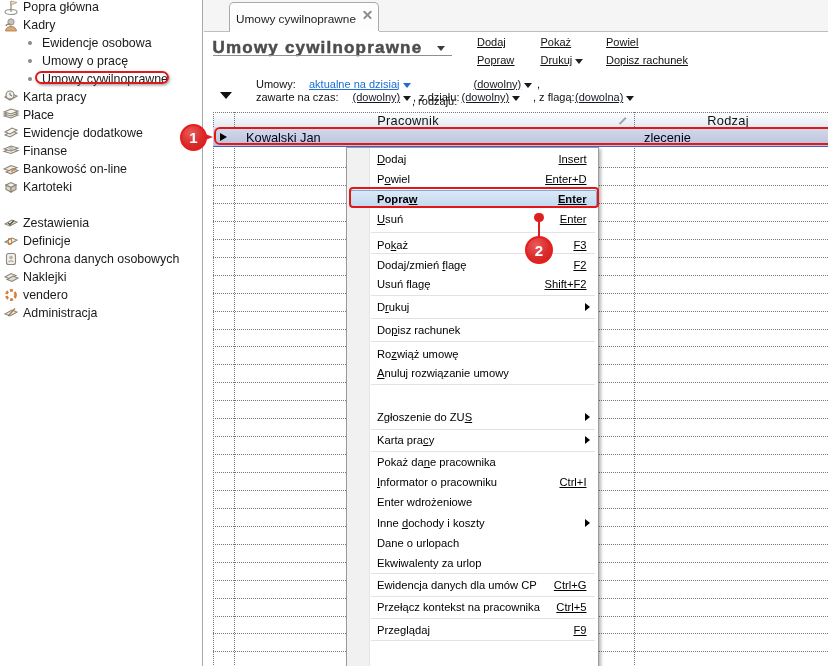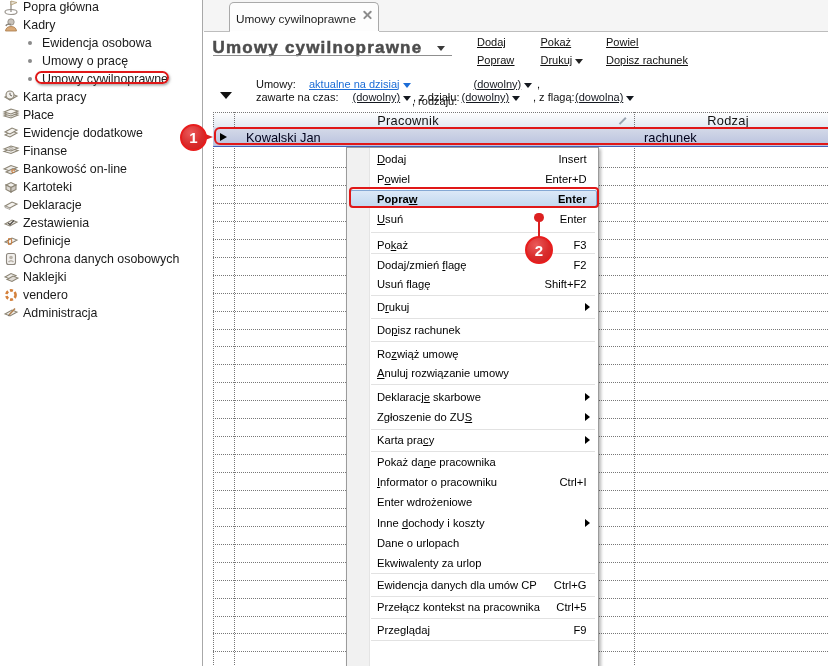--- a/index.html
+++ b/index.html
@@ -41,21 +41,21 @@
 #row1{position:absolute;left:213px;top:127px;width:615px;height:19px;background:linear-gradient(#d6dbe9,#b9c2de);border-bottom:1px solid #4560b8;}
 #rowmark{position:absolute;left:220px;top:133px;width:0;height:0;border-left:7px solid #000;border-top:4.5px solid transparent;border-bottom:4.5px solid transparent;}
 .rtx{position:absolute;top:130px;font-size:12.8px;color:#00001a;white-space:nowrap;}
 .vl{position:absolute;top:112px;bottom:0;width:1px;background:repeating-linear-gradient(180deg,#777 0 1px,transparent 1px 2px);}
 .hl{position:absolute;left:213px;width:615px;height:1px;background:repeating-linear-gradient(90deg,#777 0 1px,transparent 1px 2px);}
 
 #menu{position:absolute;left:346px;top:147px;width:253px;height:523px;background:#fff;border:1px solid #9b9b9b;box-shadow:2px 2px 3px rgba(0,0,0,0.28);box-sizing:border-box;z-index:5;}
 #gutter{position:absolute;left:0;top:0;bottom:0;width:22px;background:#f1f1f1;border-right:1px solid #e4e4e4;}
 .mi{position:absolute;left:0;right:0;height:20px;display:flex;align-items:center;font-size:11.2px;color:#000;padding:0 11.5px 0 30px;white-space:nowrap;}
 .ml{flex:1 1 auto;}
-.ms{flex:0 0 auto;}
+.ms{flex:0 0 auto;text-decoration:underline;}
 .mar{position:absolute;right:8px;top:6px;width:0;height:0;border-left:5px solid #000;border-top:4px solid transparent;border-bottom:4px solid transparent;}
 .mih{font-weight:bold;}
 #hilite{position:absolute;left:3px;top:41.5px;width:245px;height:15px;background:linear-gradient(#dce8f7,#c3d9f0);border:1px solid #85a8d4;border-radius:2px;}
 .msep{position:absolute;left:24px;right:3px;height:1px;background:#e2e2e2;}
 
 #ann-side{position:absolute;left:35px;top:71px;width:130px;height:9px;border:2.5px solid #e01818;border-radius:8px;box-shadow:1px 1.5px 2.5px rgba(110,110,110,0.6);z-index:6;}
 #ann-row{position:absolute;left:214px;top:126.8px;width:620px;height:13.8px;border:2.5px solid #e01818;border-radius:6px;z-index:6;}
 #ann-pop{position:absolute;left:349px;top:187px;width:245.6px;height:16.5px;border:2.5px solid #e01818;border-radius:4px;z-index:6;}
 .rcirc{position:absolute;width:27px;height:27px;border-radius:50%;background:radial-gradient(circle at 38% 30%,#ea5a5a 0%,#d92c2c 55%,#cc1f1f 100%);border:2px solid #e81d1d;box-sizing:border-box;color:#fff;font-size:15px;font-weight:bold;display:flex;align-items:center;justify-content:center;z-index:8;}
 #c1{left:180px;top:124px;}
@@ -77,21 +77,21 @@
 <div class="ti" style="top:16px">
       <span class="tic"><svg width="18" height="18" viewBox="0 0 18 18">
           <circle cx="9" cy="6" r="3.2" fill="#c8c2ba" stroke="#8d877e" stroke-width="0.8"></circle>
           <path d="M4 10 Q4.5 7.5 9 8.5" fill="none" stroke="#8d877e" stroke-width="1.5"></path>
           <path d="M3.5 15 Q4 10.5 9 10.5 Q14 10.5 14.5 15 Z" fill="#d8a978" stroke="#a87848" stroke-width="0.8"></path>
         </svg></span>
       <span class="tl">Kadry</span>
     </div>
 <div class="ti" style="top:33.5px">
       <span class="bul"></span>
-      <span class="tl2">Ewidencja osobowa</span>
+      <span class="tl2">Ewidencje osobowa</span>
     </div>
 <div class="ti" style="top:51.5px">
       <span class="bul"></span>
       <span class="tl2">Umowy o pracę</span>
     </div>
 <div class="ti" style="top:69.5px">
       <span class="bul"></span>
       <span class="tl2">Umowy cywilnoprawne</span>
     </div>
 <div class="ti" style="top:87.5px">
@@ -133,27 +133,20 @@
         </svg></span>
       <span class="tl">Bankowość on-line</span>
     </div>
 <div class="ti" style="top:177.5px">
       <span class="tic"><svg width="18" height="18" viewBox="0 0 18 18">
           <path d="M4 7 L9 4.5 L14 7 L9 9.5 Z" fill="#f0eeea" stroke="#8b8474" stroke-width="1.1"></path>
           <path d="M4 7 L9 9.5 L9 14 L4 11.5 Z" fill="#ddd9d3" stroke="#8b8474" stroke-width="1.1"></path>
           <path d="M14 7 L9 9.5 L9 14 L14 11.5 Z" fill="#cdc8c1" stroke="#8b8474" stroke-width="1.1"></path>
         </svg></span>
       <span class="tl">Kartoteki</span>
-    </div>
-<div class="ti" style="top:195.5px">
-      <span class="tic"><svg width="18" height="18" viewBox="0 0 18 18">
-          <path d="M3 10 L10 6 L15 8 L8 12 Z" fill="#f4f2ee" stroke="#8b8474" stroke-width="1.1"></path>
-          <path d="M3 10 L8 12 L8 13.5 L3 11.5 Z" fill="#e2ded8" stroke="#9a958e" stroke-width="0.7"></path>
-        </svg></span>
-      <span class="tl">Deklaracje</span>
     </div>
 <div class="ti" style="top:213.5px">
       <span class="tic"><svg width="18" height="18" viewBox="0 0 18 18">
           <path d="M3 10 L10 6 L15 8 L8 12 Z" fill="#f4f2ee" stroke="#8b8474" stroke-width="1.1"></path>
           <path d="M6 9 L8 10.5 L12 6.5" fill="none" stroke="#55504a" stroke-width="1.4"></path>
         </svg></span>
       <span class="tl">Zestawienia</span>
     </div>
 <div class="ti" style="top:231.5px">
       <span class="tic"><svg width="18" height="18" viewBox="0 0 18 18">
@@ -259,21 +252,21 @@
 <div class="hl" style="top:543.7px"></div>
 <div class="hl" style="top:561.7px"></div>
 <div class="hl" style="top:579.6px"></div>
 <div class="hl" style="top:597.6px"></div>
 <div class="hl" style="top:615.5px"></div>
 <div class="hl" style="top:633.4px"></div>
 <div class="hl" style="top:651.4px"></div>
 <div id="row1"></div>
 <div id="rowmark"></div>
 <div class="rtx" style="left:246px">Kowalski Jan</div>
-<div class="rtx" style="left:644px">rachunek</div>
+<div class="rtx" style="left:644px">zlecenie</div>
 
 <div id="menu">
 <div id="gutter"></div>
 <div id="hilite"></div>
 <div class="msep" style="top:83.5px"></div>
 <div class="msep" style="top:105.2px"></div>
 <div class="msep" style="top:147.0px"></div>
 <div class="msep" style="top:170.0px"></div>
 <div class="msep" style="top:193.0px"></div>
 <div class="msep" style="top:235.6px"></div>
@@ -317,24 +310,20 @@
     </div>
 <div class="mi" style="top:172.2px">
       <span class="ml">Do<u>p</u>isz rachunek</span>
     </div>
 <div class="mi" style="top:195.9px">
       <span class="ml">Ro<u>z</u>wiąż umowę</span>
     </div>
 <div class="mi" style="top:215.1px">
       <span class="ml"><u>A</u>nuluj rozwiązanie umowy</span>
     </div>
-<div class="mi" style="top:238.7px">
-      <span class="ml">Deklaracj<u>e</u> skarbowe</span>
-      <span class="mar"></span>
-    </div>
 <div class="mi" style="top:259.2px">
       <span class="ml">Zgłoszenie do ZU<u>S</u></span>
       <span class="mar"></span>
     </div>
 <div class="mi" style="top:281.5px">
       <span class="ml">Karta pra<u>c</u>y</span>
       <span class="mar"></span>
     </div>
 <div class="mi" style="top:304.3px">
       <span class="ml">Pokaż da<u>n</u>e pracownika</span>

